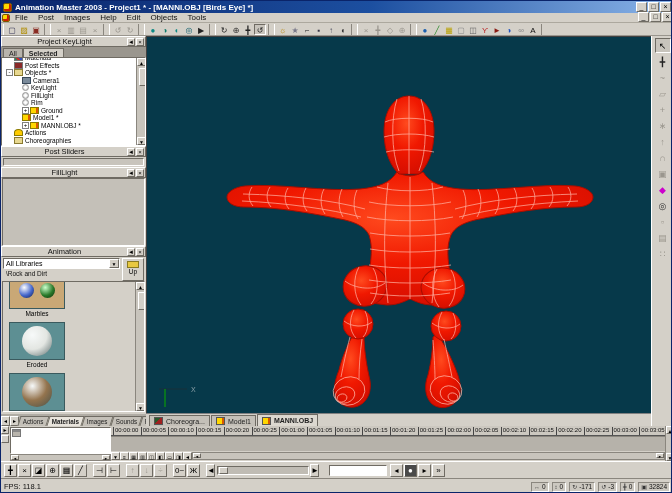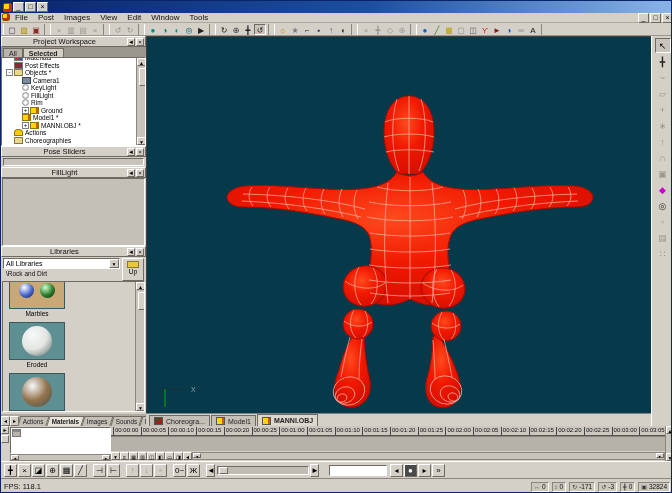--- a/index.html
+++ b/index.html
@@ -9,21 +9,21 @@
 
   
   #titlebar { position:absolute; left:0; top:0; width:672px; height:12px;
     background:linear-gradient(90deg,#0a246a,#1c4fa0 55%,#8ab4e8); display:flex; align-items:center; padding:0 2px; }
   #titlebar .ttxt { color:#fff; font-size:8px; font-weight:bold; margin-left:3px; flex:1;
     white-space:nowrap; overflow:hidden; }
   .appicn { width:9px; height:9px; background:#ffd700; border:1px solid #7a5a00; border-radius:2px;
     box-shadow:inset -2px -2px 0 #cc2200; }
   .wbtn { width:11px; height:10px; background:#d4d0c8; border:1px solid; border-color:#fff #6f6b63 #6f6b63 #fff;
     font-size:7px; line-height:8px; text-align:center; color:#000; margin-left:1px; }
-  #menubar { position:absolute; left:0; top:12px; width:672px; height:10px; display:flex; align-items:flex-start;
+  #menubar { position:absolute; left:0; top:12px; width:672px; height:10px; display:flex; align-items:flex-end;
     background:#d4d0c8; border-bottom:1px solid #aca89e; padding-left:1px; }
   #menubar .menu-item { font-size:8px; padding:0 5px; color:#111; }
   #menubar .sp { flex:1; }
 
   
   #toolbar { position:absolute; left:0; top:22px; width:672px; height:13px; background:#d4d0c8;
     display:flex; align-items:center; padding-left:2px; border-bottom:1px solid #9a968e; }
   .tb-group { display:flex; margin-right:5px; border-left:1px solid #fff; border-right:1px solid #8a867e; padding:0 2px; }
   .tb-btn { width:12px; height:11px; font-size:8px; line-height:11px; text-align:center; background:#d4d0c8;
     border:1px solid #d4d0c8; }
@@ -175,34 +175,35 @@
   .sb-field .i { font-size:6px; color:#333; margin-right:2px; }
   .sb-field .v { font-size:6.5px; color:#111; }
 </style>
 </head>
 <body>
 
 <div id="win">
 
   <div id="titlebar">
     <span class="appicn"></span>
+    <span class="ttxt">Animation Master 2003 - Project1 * - [MANNI.OBJ [Birds Eye] *]</span>
     <span class="wbtn">_</span>
     <span class="wbtn">□</span>
     <span class="wbtn">×</span>
   </div>
 
   <div id="menubar">
     <span class="appicn" style="width:8px;height:8px;"></span>
     <span id="menu-items" style="display:flex;">
         <span class="menu-item">File</span>
         <span class="menu-item">Post</span>
         <span class="menu-item">Images</span>
-        <span class="menu-item">View</span>
+        <span class="menu-item">Help</span>
         <span class="menu-item">Edit</span>
-        <span class="menu-item">Window</span>
+        <span class="menu-item">Objects</span>
         <span class="menu-item">Tools</span>
       </span>
     <span class="sp"></span>
     <span class="wbtn">_</span>
     <span class="wbtn">□</span>
     <span class="wbtn">×</span>
   </div>
 
   <div id="toolbar">
       <div class="tb-group">
@@ -257,21 +258,21 @@
         <span class="tb-btn" style="color: rgb(138, 26, 18);">►</span>
         <span class="tb-btn" style="color: rgb(26, 79, 192);">◑</span>
         <span class="tb-btn" style="color: rgb(136, 136, 136);">∞</span>
         <span class="tb-btn" style="color: rgb(17, 17, 17);">A</span>
       </div>
     </div>
 
   <div id="main">
     <div id="leftpanel">
       <div class="sec-h">
-        <span class="t">Project Workspace</span>
+        <span class="t">Project KeyLight</span>
         <span class="hbtn">◄</span>
         <span class="hbtn">×</span>
       </div>
       <div id="ws-tabs">
           <span class="ws-tab">All</span>
           <span class="ws-tab active">Selected</span>
         </div>
       <div id="tree">
         <div id="tree-inner">
             <div class="tree-row">
@@ -339,35 +340,35 @@
             </div>
           </div>
         <div class="vscroll">
           <div class="a">▲</div>
           <div class="thumb"></div>
           <div class="a bot">▼</div>
         </div>
       </div>
 
       <div class="sec-h">
-        <span class="t">Pose Sliders</span>
+        <span class="t">Post Sliders</span>
         <span class="hbtn">◄</span>
         <span class="hbtn">×</span>
       </div>
       <div id="pose-bar"></div>
 
       <div class="sec-h">
         <span class="t">FillLight</span>
         <span class="hbtn">◄</span>
         <span class="hbtn">×</span>
       </div>
       <div id="prop-box"></div>
 
       <div class="sec-h">
-        <span class="t">Libraries</span>
+        <span class="t">Animation</span>
         <span class="hbtn">◄</span>
         <span class="hbtn">×</span>
       </div>
       <div id="lib-row1">
         <div style="flex:1;">
           <div id="lib-dd">
             <span class="v">All Libraries</span>
             <span class="dda">▼</span>
           </div>
           <div id="lib-path">\Rock and Dirt</div>

